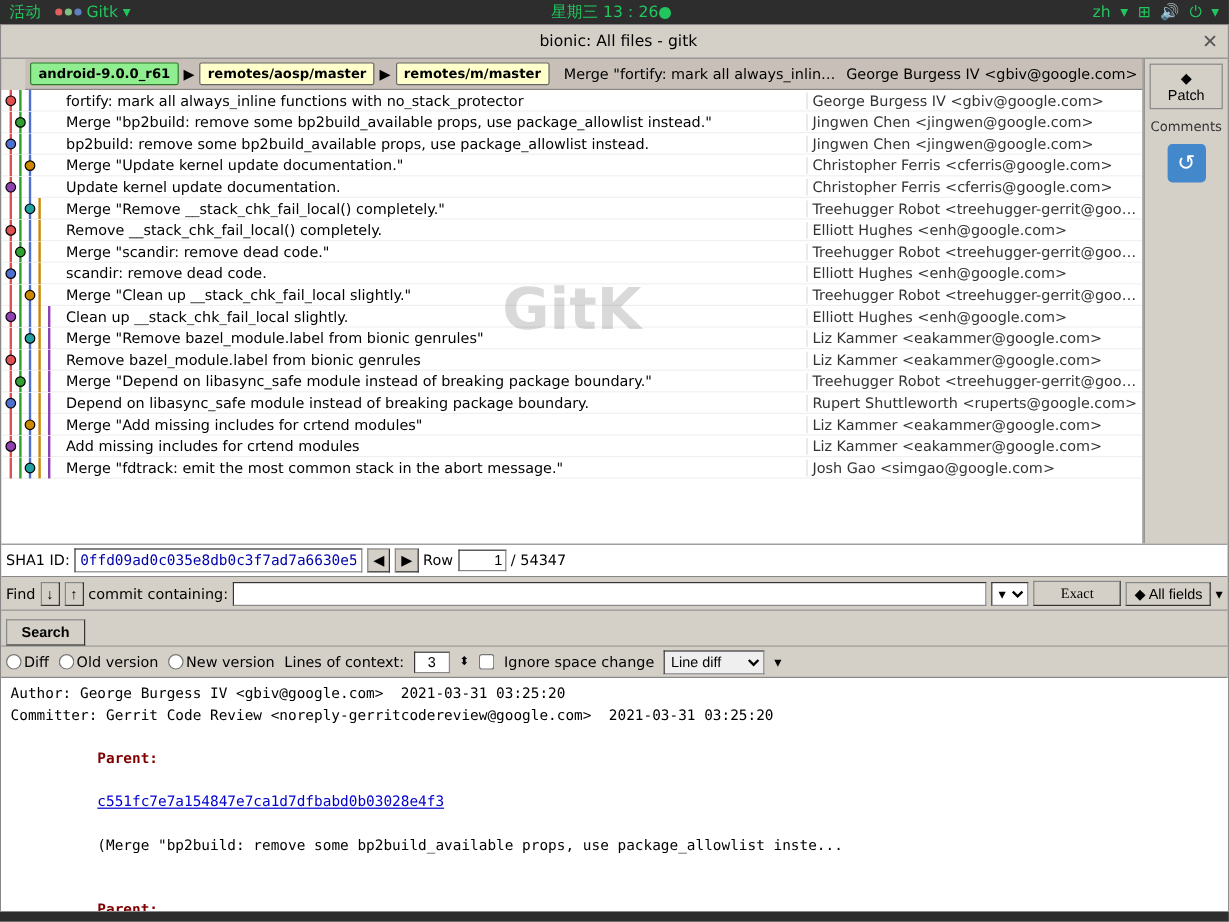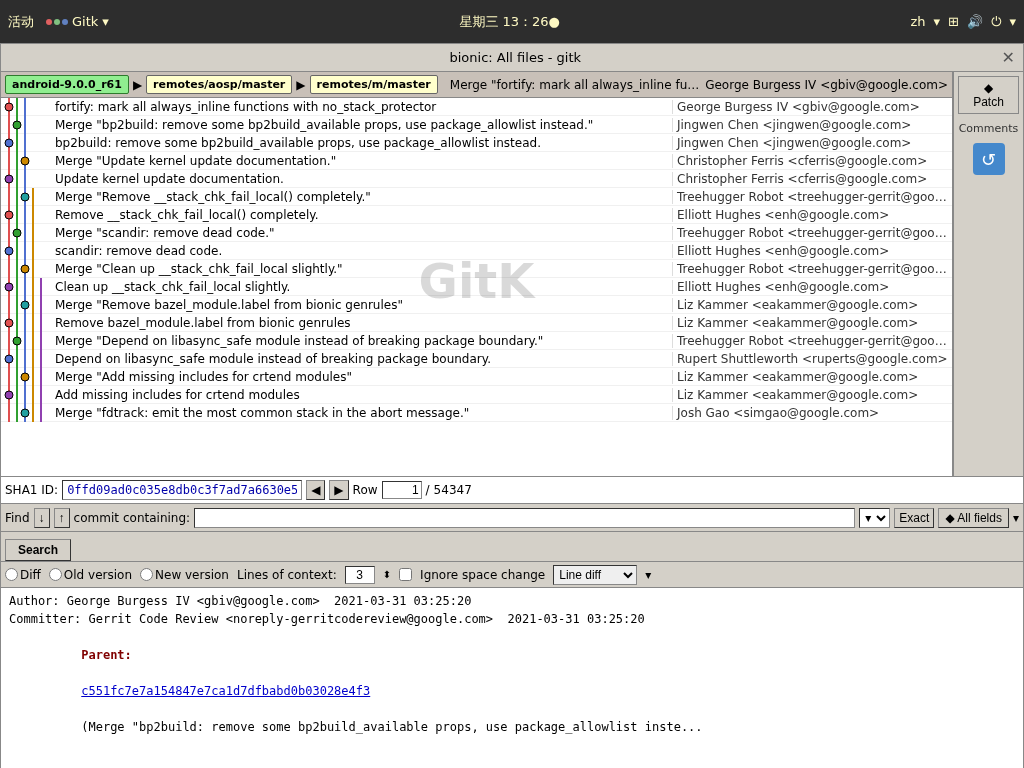--- a/index.html
+++ b/index.html
@@ -1,22 +1,22 @@
 <!DOCTYPE html>
 <html><head>
   <meta charset="utf-8">
   <style>
     * { margin: 0; padding: 0; box-sizing: border-box; }
     body { background: #2d2d2d; font-family: 'DejaVu Sans', sans-serif; font-size: 13px; color: #000; user-select: none; }
 
     
     #system-bar {
       background: #2d2d2d;
-      color: #fef9c3;
-      height: 43px;
+      color: #22c55e;
+      height: 20px;
       display: flex;
       align-items: center;
       justify-content: space-between;
       padding: 0 8px;
       font-size: 13px;
     }
     #system-bar-left { display: flex; align-items: center; gap: 12px; }
     #system-bar-center { display: flex; align-items: center; gap: 4px; }
     #system-bar-right { display: flex; align-items: center; gap: 8px; }
 
@@ -85,20 +85,21 @@
     }
 
     #commit-list-header {
       background: #c8c0b8;
       border-bottom: 1px solid #888;
       height: 26px;
       display: flex;
       align-items: center;
       padding: 0 4px;
       gap: 4px;
+      margin-left: 20px;
     }
 
     .branch-tag {
       padding: 2px 6px;
       border-radius: 2px;
       font-size: 11px;
       font-weight: bold;
       border: 1px solid #666;
       cursor: pointer;
     }
@@ -244,25 +245,26 @@
       font-size: 12px;
     }
     #find-dropdown {
       border: 1px inset #888;
       padding: 1px;
       font-size: 12px;
       cursor: pointer;
       background: #fff;
     }
     #exact-btn {
-      padding: 2px 4px;
+      padding: 2px 22px;
       font-size: 12px;
       cursor: pointer;
       background: #d4d0c8;
       border: 1px outset #888;
+      font-family: Liberation Serif, serif;
     }
     #all-fields-btn {
       padding: 2px 6px;
       font-size: 12px;
       cursor: pointer;
       background: #d4d0c8;
       border: 1px outset #888;
     }
 
     

